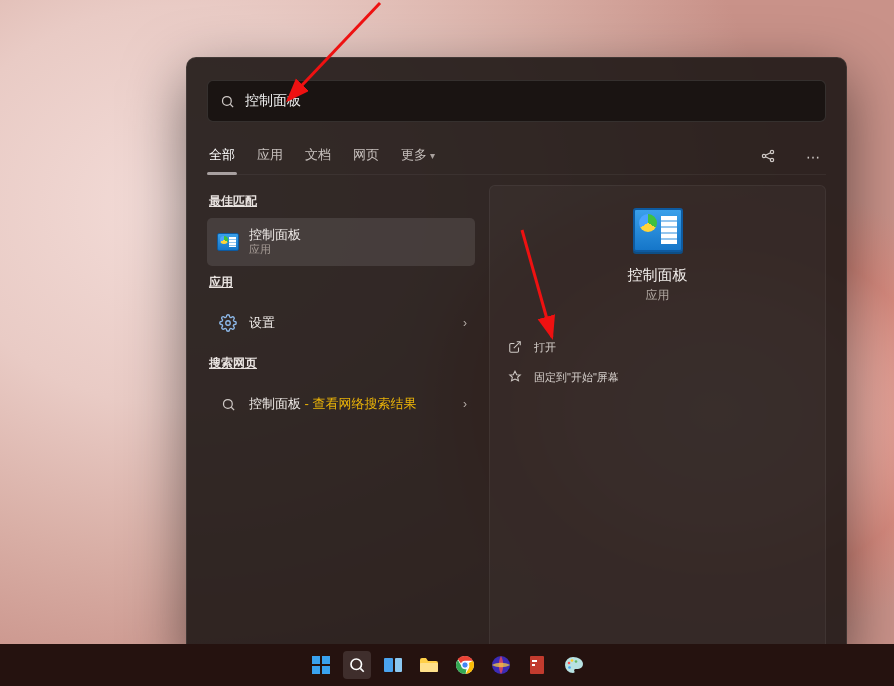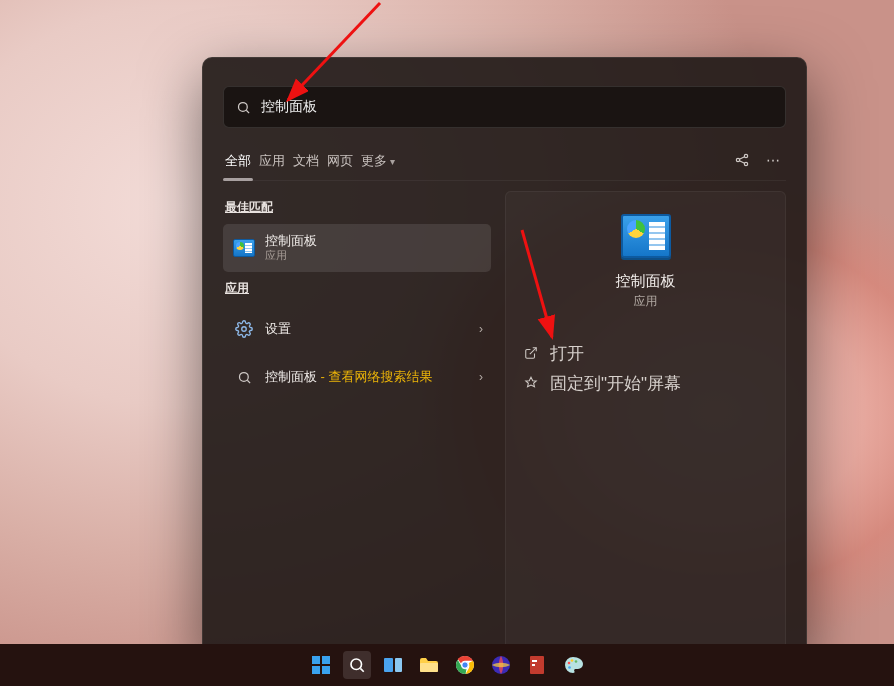--- a/index.html
+++ b/index.html
@@ -11,27 +11,27 @@
     position: absolute; inset: 0;
     background:
       radial-gradient(ellipse 500px 400px at 80% 60%, #f5c9c3 0%, #e8a99f 30%, #d68a7e 45%, rgba(0,0,0,0) 60%),
       radial-gradient(ellipse 400px 300px at 70% 50%, #c97a6e 0%, rgba(0,0,0,0) 55%),
       radial-gradient(ellipse 600px 500px at 20% 30%, #f3dcd8 0%, #e9cbc5 40%, #d9afa6 70%, #c99289 100%);
   }
 
   
   .search-panel {
     position: absolute;
-    left: 202px; top: 57px;
-    width: 605px; height: 602px;
+    left: 186px; top: 57px;
+    width: 661px; height: 602px;
     background: rgba(34,26,24,0.92);
     border: 1px solid rgba(255,255,255,0.08);
     border-radius: 10px;
     box-shadow: 0 20px 60px rgba(0,0,0,0.5);
-    padding: 28px 0 0 0;
+    padding: 22px 0 0 0;
     color: #ddd;
   }
 
   .search-box {
     margin: 0 20px 18px 20px;
     height: 42px;
     background: #1a1412;
     border: 1px solid rgba(255,255,255,0.12);
     border-radius: 6px;
     display: flex; align-items: center;
@@ -39,23 +39,23 @@
   }
   .search-box svg { flex: none; }
   .search-box input {
     flex: 1;
     background: transparent; border: 0; outline: 0;
     color: #eee; font-size: 14px;
     margin-left: 10px;
   }
 
   .tabs-row {
-    display: flex; 
+    display: flex; align-items: center;
     margin: 0 20px 10px 20px;
-    gap: 4px;
+    gap: 18px;
     font-size: 13px;
     color: #c7c0bd;
     border-bottom: 1px solid rgba(255,255,255,0.05);
   }
   .tab {
     padding: 6px 2px 10px 2px;
     cursor: pointer;
     position: relative;
   }
   .tab.active {
@@ -166,21 +166,21 @@
   .detail-icon .bars {
     position:absolute; right:4px; top:6px; width:16px; height:28px;
     background: repeating-linear-gradient(#fff 0 4px, #94c6ef 4px 6px);
   }
   .detail-title { text-align:center; font-size:15px; color:#f1edea; margin-bottom:2px;}
   .detail-sub   { text-align:center; font-size:12px; color:#b1a8a2; margin-bottom:28px;}
 
   .action-row {
     display:flex; align-items:center;
     height:30px; padding: 0 4px;
-    font-size:17px; color:#d6d0cc;
+    font-size:11px; color:#d6d0cc;
     cursor:pointer; border-radius:4px;
   }
   .action-row .ai { width:18px; display:flex; justify-content:center; margin-right:10px; color:#cfc9c5;}
 
   
   .taskbar {
     position:absolute; left:0; right:0; bottom:0;
     height:42px;
     background:#25120f;
     display:flex; align-items:center; justify-content:center;
@@ -255,20 +255,21 @@
               <circle cx="12" cy="12" r="3"></circle>
               <path d="M19.4 15a1.7 1.7 0 0 0 .34 1.87l.06.06a2 2 0 1 1-2.83 2.83l-.06-.06a1.7 1.7 0 0 0-1.87-.34 1.7 1.7 0 0 0-1 1.56V21a2 2 0 1 1-4 0v-.09a1.7 1.7 0 0 0-1-1.56 1.7 1.7 0 0 0-1.87.34l-.06.06a2 2 0 1 1-2.83-2.83l.06-.06a1.7 1.7 0 0 0 .34-1.87 1.7 1.7 0 0 0-1.56-1H3a2 2 0 1 1 0-4h.09a1.7 1.7 0 0 0 1.56-1 1.7 1.7 0 0 0-.34-1.87l-.06-.06A2 2 0 1 1 7.08 4.25l.06.06a1.7 1.7 0 0 0 1.87.34H9a1.7 1.7 0 0 0 1-1.56V3a2 2 0 1 1 4 0v.09a1.7 1.7 0 0 0 1 1.56 1.7 1.7 0 0 0 1.87-.34l.06-.06a2 2 0 1 1 2.83 2.83l-.06.06a1.7 1.7 0 0 0-.34 1.87V9a1.7 1.7 0 0 0 1.56 1H21a2 2 0 1 1 0 4h-.09a1.7 1.7 0 0 0-1.56 1z"></path>
             </svg>
         </div>
         <div class="ri-text">
           <div class="ri-title">设置</div>
         </div>
         <div class="ri-chev">›</div>
       </div>
 
+      <div class="section-label">搜索网页</div>
 
       <div class="result-item">
         <div class="ri-icon">
           <svg width="15" height="15" viewBox="0 0 24 24" fill="none" stroke="#cfc9c6" stroke-width="2">
               <circle cx="11" cy="11" r="7"></circle>
               <line x1="21" y1="21" x2="16.5" y2="16.5"></line>
             </svg>
         </div>
         <div class="ri-text">
           <div class="ri-title"><span>控制面板</span><span style="color:#eab308"> - 查看网络搜索结果</span></div>

